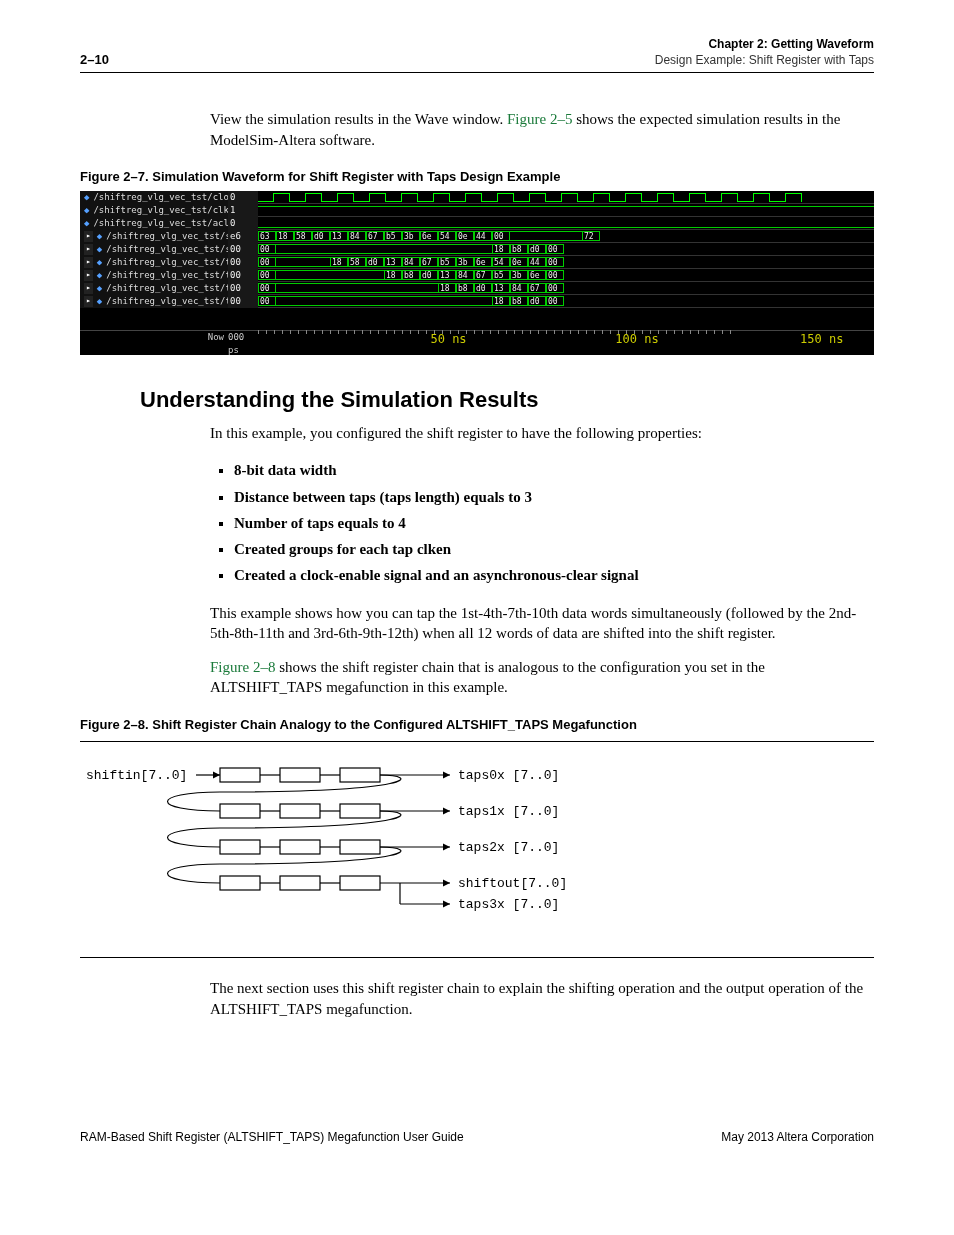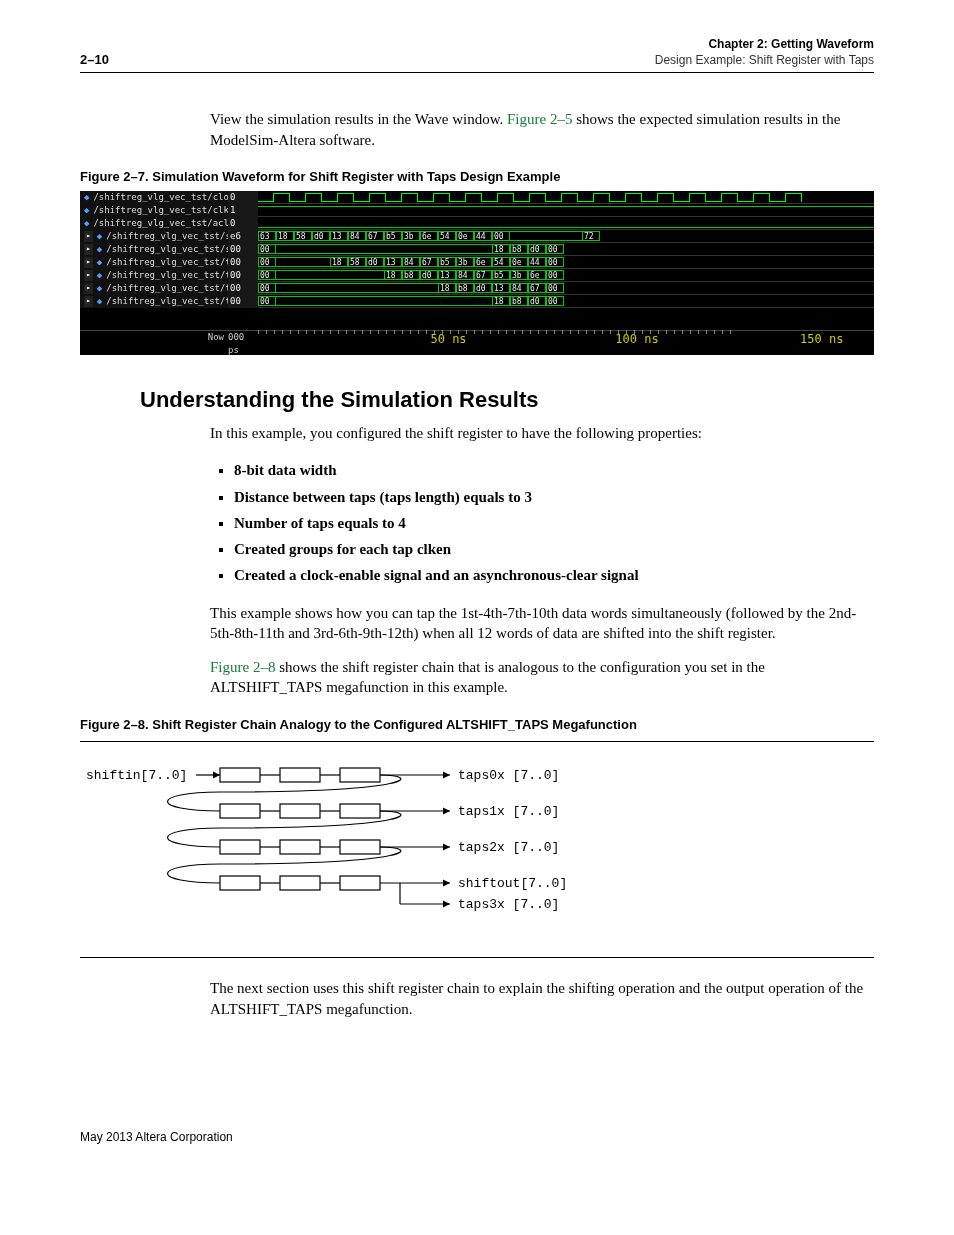--- a/index.html
+++ b/index.html
@@ -238,14 +238,15 @@
     <text x="378" y="125" class="mono">shiftout[7..0]</text>
     <text x="378" y="146" class="mono">taps3x [7..0]</text>
   </svg>
 </div>
 
 <hr class="thin">
 
 <p class="body-para">The next section uses this shift register chain to explain the shifting operation and the output operation of the ALTSHIFT_TAPS megafunction.</p>
 
 <div class="footer-row">
+  <div>RAM-Based Shift Register (ALTSHIFT_TAPS) Megafunction User Guide</div>
   <div>May 2013   Altera Corporation</div>
 </div>
 
 </body></html>

